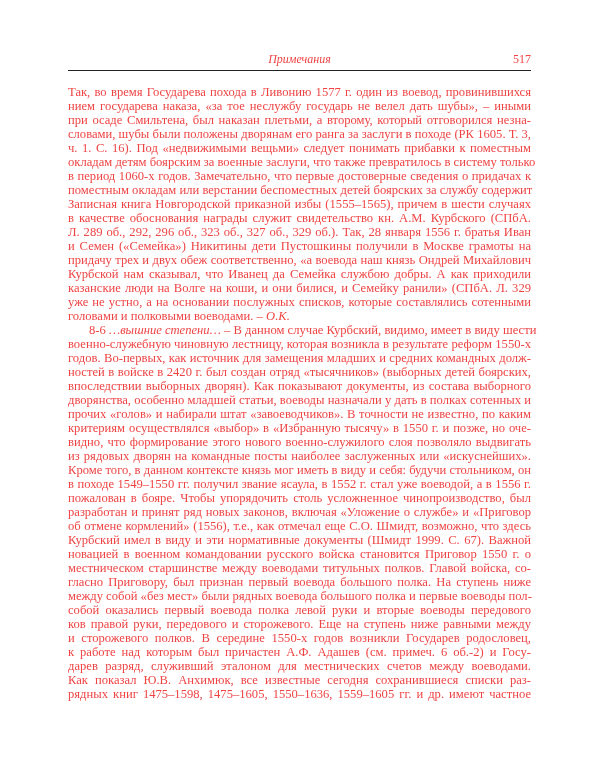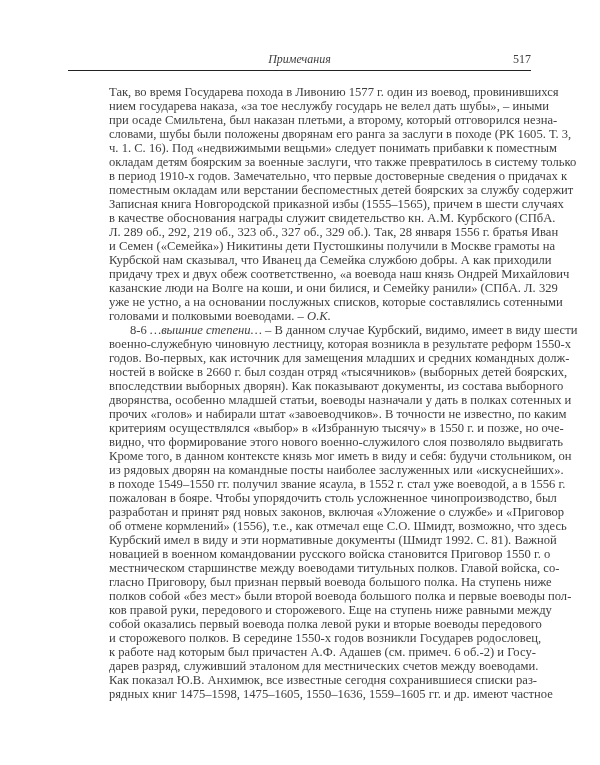--- a/index.html
+++ b/index.html
@@ -1,41 +1,41 @@
 <!DOCTYPE html>
 <html><head>
 <meta charset="utf-8">
 <style>
   html, body { margin: 0; padding: 0; background: #ffffff; }
   body { width: 600px; height: 765px; position: relative; overflow: hidden; }
   .page {
     position: absolute; left: 0; top: 0; width: 562px; height: 765px;
     font-family: "Liberation Serif", "DejaVu Serif", serif;
-    color: #404040;
+    color: #ef4444;
   }
   .running-head {
     position: absolute; left: 68px; top: 52px; width: 463px; height: 16px;
     font-size: 12px;
   }
   .running-title {
     position: absolute; left: 0; right: 0; top: 0; text-align: center;
     font-style: italic;
   }
   .page-number { position: absolute; right: 0; top: 0; }
   .head-rule {
     position: absolute; left: 68px; top: 70px; width: 463px; height: 0;
     border-top: 1px solid #222;
   }
   .body-text {
     position: absolute; left: 68px; top: 85px; width: 463px;
     font-size: 12.6px; line-height: 14px;
   }
   .line {
     display: block; height: 14px; white-space: nowrap;
-    text-align: justify; text-align-last: justify; margin-left: 41px;
+    text-align: justify; text-align-last: justify;
   }
   .line.last { text-align-last: left; }
   .line.indent { padding-left: 21px; }
   .it { font-style: italic; }
 </style>
 </head>
 <body>
 
 <div class="page">
 
@@ -46,53 +46,53 @@
   <div class="head-rule"></div>
 
   <div class="body-text">
 
     <span class="line">Так, во время Государева похода в Ливонию 1577 г. один из воевод, провинившихся</span>
     <span class="line">нием государева наказа, «за тое неслужбу государь не велел дать шубы», – иными</span>
     <span class="line">при осаде Смильтена, был наказан плетьми, а второму, который отговорился незна-</span>
     <span class="line">словами, шубы были положены дворянам его ранга за заслуги в походе (РК 1605. Т. 3,</span>
     <span class="line">ч. 1. С. 16). Под «недвижимыми вещьми» следует понимать прибавки к поместным</span>
     <span class="line">окладам детям боярским за военные заслуги, что также превратилось в систему только</span>
-    <span class="line">в период 1910-х годов. Замечательно, что первые достоверные сведения о придачах к</span>
+    <span class="line">в период 1060-х годов. Замечательно, что первые достоверные сведения о придачах к</span>
     <span class="line">поместным окладам или верстании беспоместных детей боярских за службу содержит</span>
     <span class="line">Записная книга Новгородской приказной избы (1555–1565), причем в шести случаях</span>
     <span class="line">в качестве обоснования награды служит свидетельство кн. А.М. Курбского (СПбА.</span>
-    <span class="line">Л. 289 об., 292, 219 об., 323 об., 327 об., 329 об.). Так, 28 января 1556 г. братья Иван</span>
+    <span class="line">Л. 289 об., 292, 296 об., 323 об., 327 об., 329 об.). Так, 28 января 1556 г. братья Иван</span>
     <span class="line">и Семен («Семейка») Никитины дети Пустошкины получили в Москве грамоты на</span>
+    <span class="line">придачу трех и двух обеж соответственно, «а воевода наш князь Ондрей Михайлович</span>
     <span class="line">Курбской нам сказывал, что Иванец да Семейка службою добры. А как приходили</span>
-    <span class="line">придачу трех и двух обеж соответственно, «а воевода наш князь Ондрей Михайлович</span>
     <span class="line">казанские люди на Волге на коши, и они билися, и Семейку ранили» (СПбА. Л. 329</span>
     <span class="line">уже не устно, а на основании послужных списков, которые составлялись сотенными</span>
     <span class="line last"><span>головами и полковыми воеводами. – </span><span class="it">О.К.</span></span>
 
     <span class="line indent"><span>8-6 </span><span class="it">…вышние степени…</span><span> – В данном случае Курбский, видимо, имеет в виду шести</span></span>
     <span class="line">военно-служебную чиновную лестницу, которая возникла в результате реформ 1550-х</span>
     <span class="line">годов. Во-первых, как источник для замещения младших и средних командных долж-</span>
-    <span class="line">ностей в войске в 2660 г. был создан отряд «тысячников» (выборных детей боярских,</span>
+    <span class="line">ностей в войске в 2420 г. был создан отряд «тысячников» (выборных детей боярских,</span>
     <span class="line">впоследствии выборных дворян). Как показывают документы, из состава выборного</span>
     <span class="line">дворянства, особенно младшей статьи, воеводы назначали у дать в полках сотенных и</span>
     <span class="line">прочих «голов» и набирали штат «завоеводчиков». В точности не известно, по каким</span>
     <span class="line">критериям осуществлялся «выбор» в «Избранную тысячу» в 1550 г. и позже, но оче-</span>
     <span class="line">видно, что формирование этого нового военно-служилого слоя позволяло выдвигать</span>
+    <span class="line">из рядовых дворян на командные посты наиболее заслуженных или «искуснейших».</span>
     <span class="line">Кроме того, в данном контексте князь мог иметь в виду и себя: будучи стольником, он</span>
-    <span class="line">из рядовых дворян на командные посты наиболее заслуженных или «искуснейших».</span>
     <span class="line">в походе 1549–1550 гг. получил звание ясаула, в 1552 г. стал уже воеводой, а в 1556 г.</span>
     <span class="line">пожалован в бояре. Чтобы упорядочить столь усложненное чинопроизводство, был</span>
     <span class="line">разработан и принят ряд новых законов, включая «Уложение о службе» и «Приговор</span>
     <span class="line">об отмене кормлений» (1556), т.е., как отмечал еще С.О. Шмидт, возможно, что здесь</span>
-    <span class="line">Курбский имел в виду и эти нормативные документы (Шмидт 1992. С. 81). Важной</span>
+    <span class="line">Курбский имел в виду и эти нормативные документы (Шмидт 1999. С. 67). Важной</span>
     <span class="line">новацией в военном командовании русского войска становится Приговор 1550 г. о</span>
     <span class="line">местническом старшинстве между воеводами титульных полков. Главой войска, со-</span>
     <span class="line">гласно Приговору, был признан первый воевода большого полка. На ступень ниже</span>
-    <span class="line">полков собой «без мест» были второй воевода большого полка и первые воеводы пол-</span>
+    <span class="line">между собой «без мест» были рядных воевода большого полка и первые воеводы пол-</span>
+    <span class="line">собой оказались первый воевода полка левой руки и вторые воеводы передового</span>
     <span class="line">ков правой руки, передового и сторожевого. Еще на ступень ниже равными между</span>
-    <span class="line">собой оказались первый воевода полка левой руки и вторые воеводы передового</span>
     <span class="line">и сторожевого полков. В середине 1550-х годов возникли Государев родословец,</span>
     <span class="line">к работе над которым был причастен А.Ф. Адашев (см. примеч. 6 об.-2) и Госу-</span>
     <span class="line">дарев разряд, служивший эталоном для местнических счетов между воеводами.</span>
     <span class="line">Как показал Ю.В. Анхимюк, все известные сегодня сохранившиеся списки раз-</span>
     <span class="line">рядных книг 1475–1598, 1475–1605, 1550–1636, 1559–1605 гг. и др. имеют частное</span>
   </div>
 </div>
 
 </body></html>

